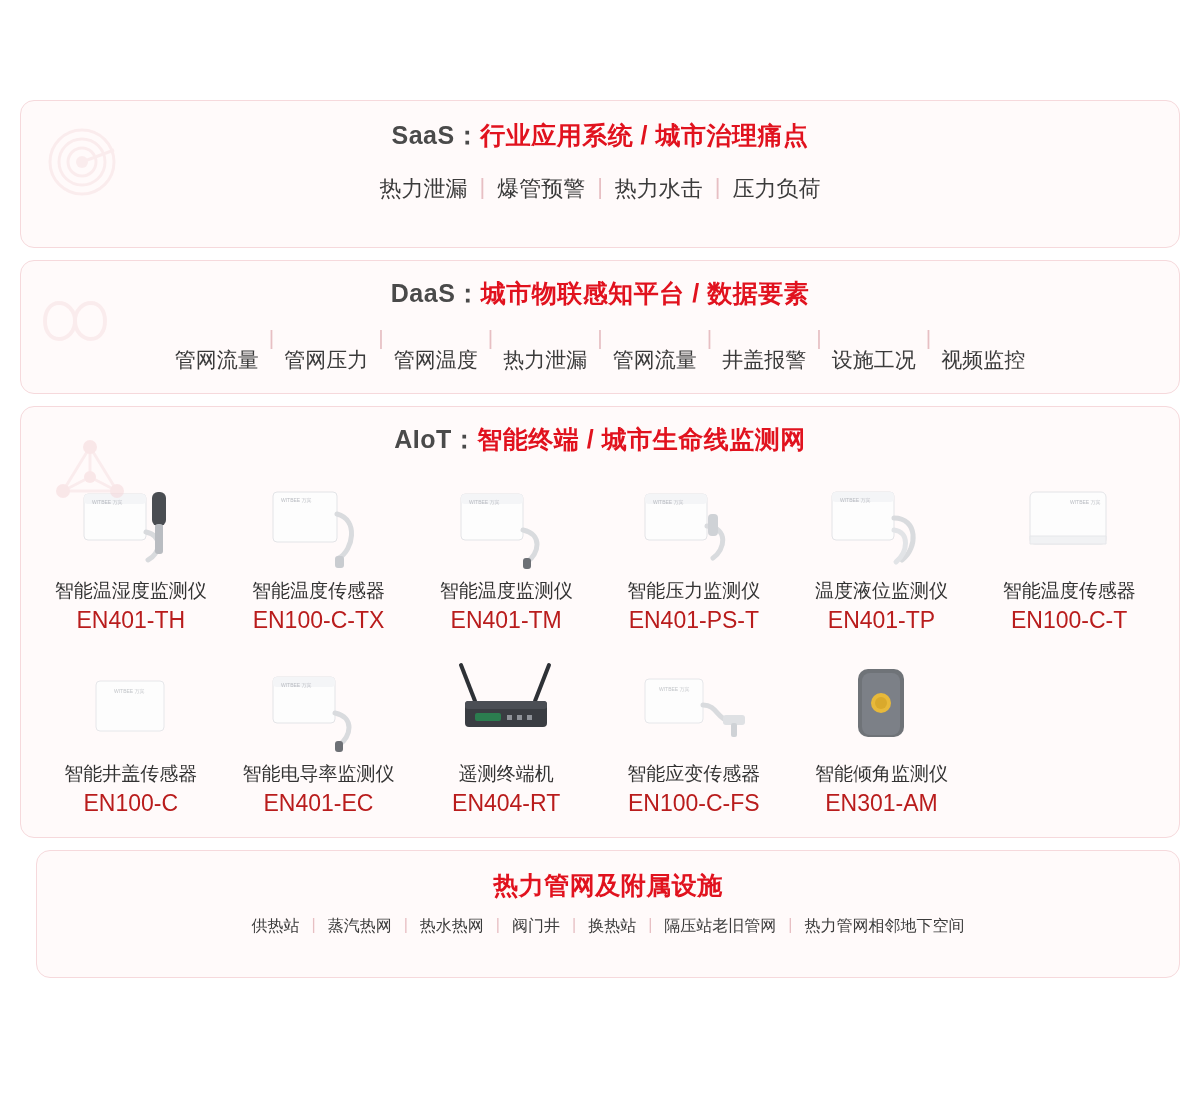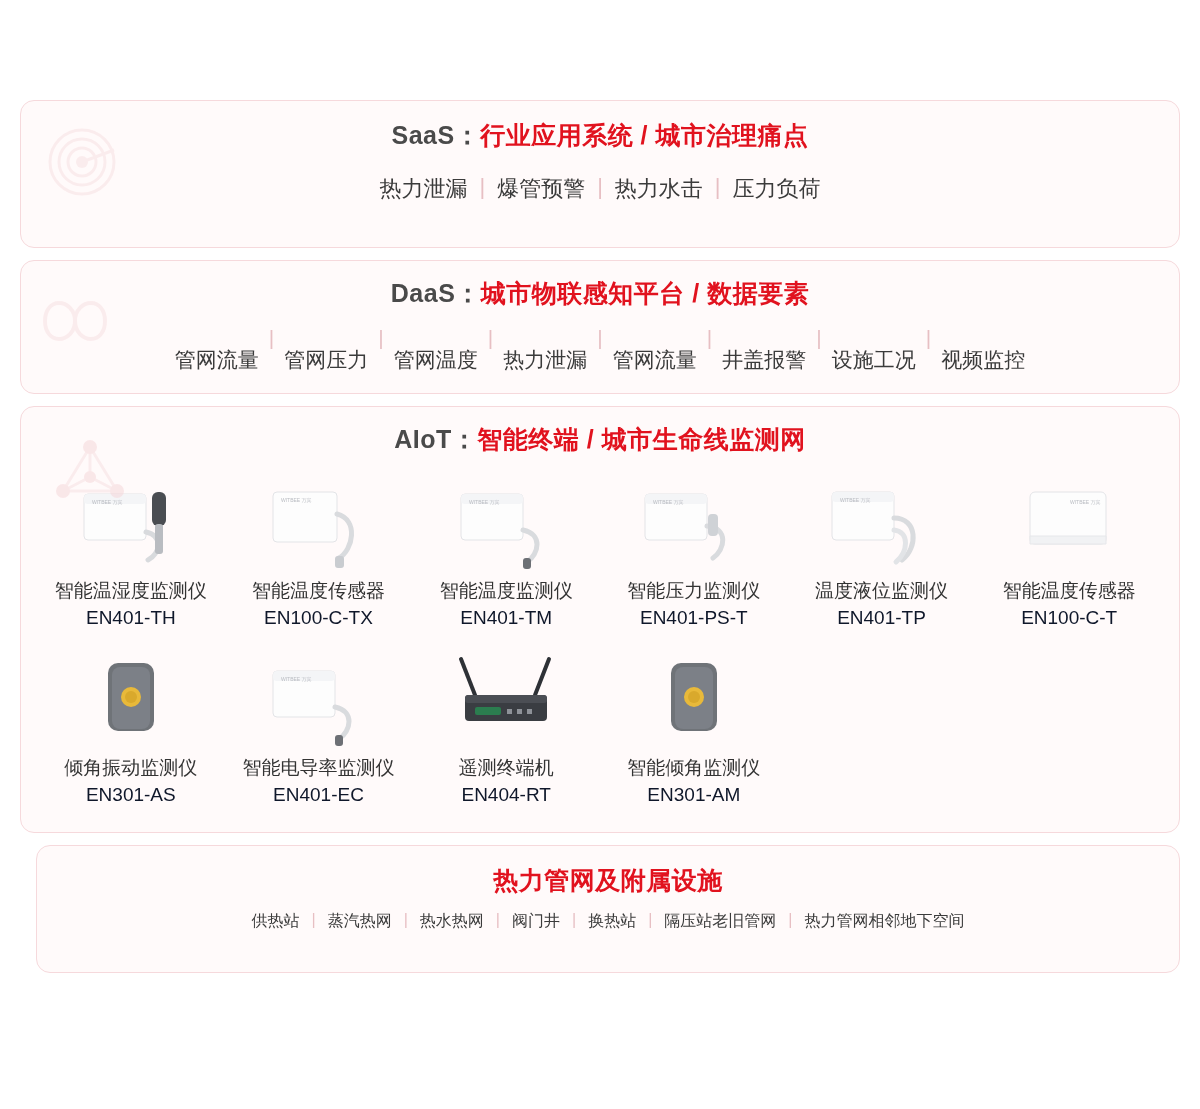--- a/index.html
+++ b/index.html
@@ -80,21 +80,21 @@
   #saas-card .card-body { padding-top: 16px; font-size: 22px;}
 
   
   #daas-card { height: 134px; }
   #daas-card .card-body { padding-top: 10px; }
   #daas-card .card-head { padding-top: 16px; }
   #daas-card .chip { font-size: 21px; margin-top: 20px; }
   #daas-card .sep { margin: 0 10px; }
 
   
-  #aiot-card { padding-bottom: 14px; }
+  #aiot-card { padding-bottom: 7px; }
   #aiot-card .card-head { padding-top: 16px; padding-bottom: 14px;}
   .device-grid {
     display: grid;
     grid-template-columns: repeat(6, 1fr);
     row-gap: 6px;
     padding: 0 16px;
   }
   .device {
     display: flex;
     flex-direction: column;
@@ -109,22 +109,22 @@
     justify-content: center;
     margin-bottom: 8px;
   }
   .dev-name {
     font-size: 19px;
     color: #333;
     line-height: 1.35;
     white-space: nowrap;
   }
   .dev-model {
-    font-size: 19px;
-    color: #0f172a;
+    font-size: 23px;
+    color: #b91c1c;
     line-height: 1.45;
     white-space: nowrap;
   }
 
   
   #heat-card { height: 128px; margin-left: 16px; }
   #heat-card .card-head { color:#e1121e; padding-top: 18px; font-size: 25px;}
   #heat-card .card-body { padding-top: 8px; font-size: 16px;}
 </style>
 </head>
@@ -289,33 +289,31 @@
           <svg width="150" height="96" viewBox="0 0 150 96">
             <rect x="36" y="18" width="76" height="52" rx="5" fill="#fdfdfd" stroke="#e3e4e7"></rect>
             <path d="M36 70 L112 70 L112 62 L36 62 Z" fill="#f1f2f4" stroke="#e6e7ea"></path>
             <text x="76" y="30" font-size="5" fill="#b9bcc2" font-family="Liberation Sans, sans-serif">WITBEE 万宾</text>
           </svg>
         </div>
         <div class="dev-name">智能温度传感器</div>
         <div class="dev-model">EN100-C-T</div>
       </div>
 
-
-      <div class="device">
-        <div class="dev-img">
-          <svg width="150" height="96" viewBox="0 0 150 96">
-            <rect x="52" y="12" width="46" height="68" rx="10" fill="#6f7378"></rect>
-            <rect x="56" y="16" width="38" height="62" rx="8" fill="#7c8087"></rect>
-            <circle cx="75" cy="46" r="10" fill="#e8b93a"></circle>
-            <circle cx="75" cy="46" r="6" fill="#d9a92c"></circle>
-          </svg>
-        </div>
-        <div class="dev-name">倾角振动监测仪</div>
-        <div class="dev-model">EN301-AS</div>
-      </div>
+      <div class="device">
+        <div class="dev-img">
+          <svg width="150" height="96" viewBox="0 0 150 96">
+            <rect x="40" y="24" width="68" height="50" rx="4" fill="#fdfdfd" stroke="#e6e7ea"></rect>
+            <text x="58" y="36" font-size="5" fill="#c3c6ca" font-family="Liberation Sans, sans-serif">WITBEE 万宾</text>
+          </svg>
+        </div>
+        <div class="dev-name">智能井盖传感器</div>
+        <div class="dev-model">EN100-C</div>
+      </div>
+
 
       <div class="device">
         <div class="dev-img">
           <svg width="150" height="96" viewBox="0 0 150 96">
             <rect x="30" y="20" width="62" height="46" rx="4" fill="#fdfdfd" stroke="#e3e4e7"></rect>
             <rect x="30" y="20" width="62" height="10" rx="4" fill="#f4f5f7"></rect>
             <path d="M92 56 C 112 60, 108 80, 96 88" stroke="#d9dbde" stroke-width="5" fill="none" stroke-linecap="round"></path>
             <rect x="92" y="84" width="8" height="11" rx="3" fill="#6d7075"></rect>
             <text x="38" y="30" font-size="5" fill="#b9bcc2" font-family="Liberation Sans, sans-serif">WITBEE 万宾</text>
           </svg>
@@ -334,20 +332,33 @@
             <rect x="44" y="56" width="26" height="8" rx="2" fill="#2b7d4f"></rect>
             <rect x="76" y="58" width="5" height="5" fill="#8e9298"></rect>
             <rect x="86" y="58" width="5" height="5" fill="#8e9298"></rect>
             <rect x="96" y="58" width="5" height="5" fill="#8e9298"></rect>
           </svg>
         </div>
         <div class="dev-name">遥测终端机</div>
         <div class="dev-model">EN404-RT</div>
       </div>
 
+      <div class="device">
+        <div class="dev-img">
+          <svg width="150" height="96" viewBox="0 0 150 96">
+            <rect x="26" y="22" width="58" height="44" rx="4" fill="#fdfdfd" stroke="#e6e7ea"></rect>
+            <path d="M84 48 C 98 48, 98 62, 110 64" stroke="#d9dbde" stroke-width="5" fill="none" stroke-linecap="round"></path>
+            <rect x="104" y="58" width="22" height="10" rx="3" fill="#dfe1e4"></rect>
+            <rect x="112" y="66" width="6" height="14" rx="2" fill="#cfd2d6"></rect>
+            <text x="40" y="34" font-size="5" fill="#c3c6ca" font-family="Liberation Sans, sans-serif">WITBEE 万宾</text>
+          </svg>
+        </div>
+        <div class="dev-name">智能应变传感器</div>
+        <div class="dev-model">EN100-C-FS</div>
+      </div>
 
       <div class="device">
         <div class="dev-img">
           <svg width="150" height="96" viewBox="0 0 150 96">
             <rect x="52" y="12" width="46" height="68" rx="10" fill="#6f7378"></rect>
             <rect x="56" y="16" width="38" height="62" rx="8" fill="#7c8087"></rect>
             <circle cx="75" cy="46" r="10" fill="#e8b93a"></circle>
             <circle cx="75" cy="46" r="6" fill="#d9a92c"></circle>
           </svg>
         </div>

